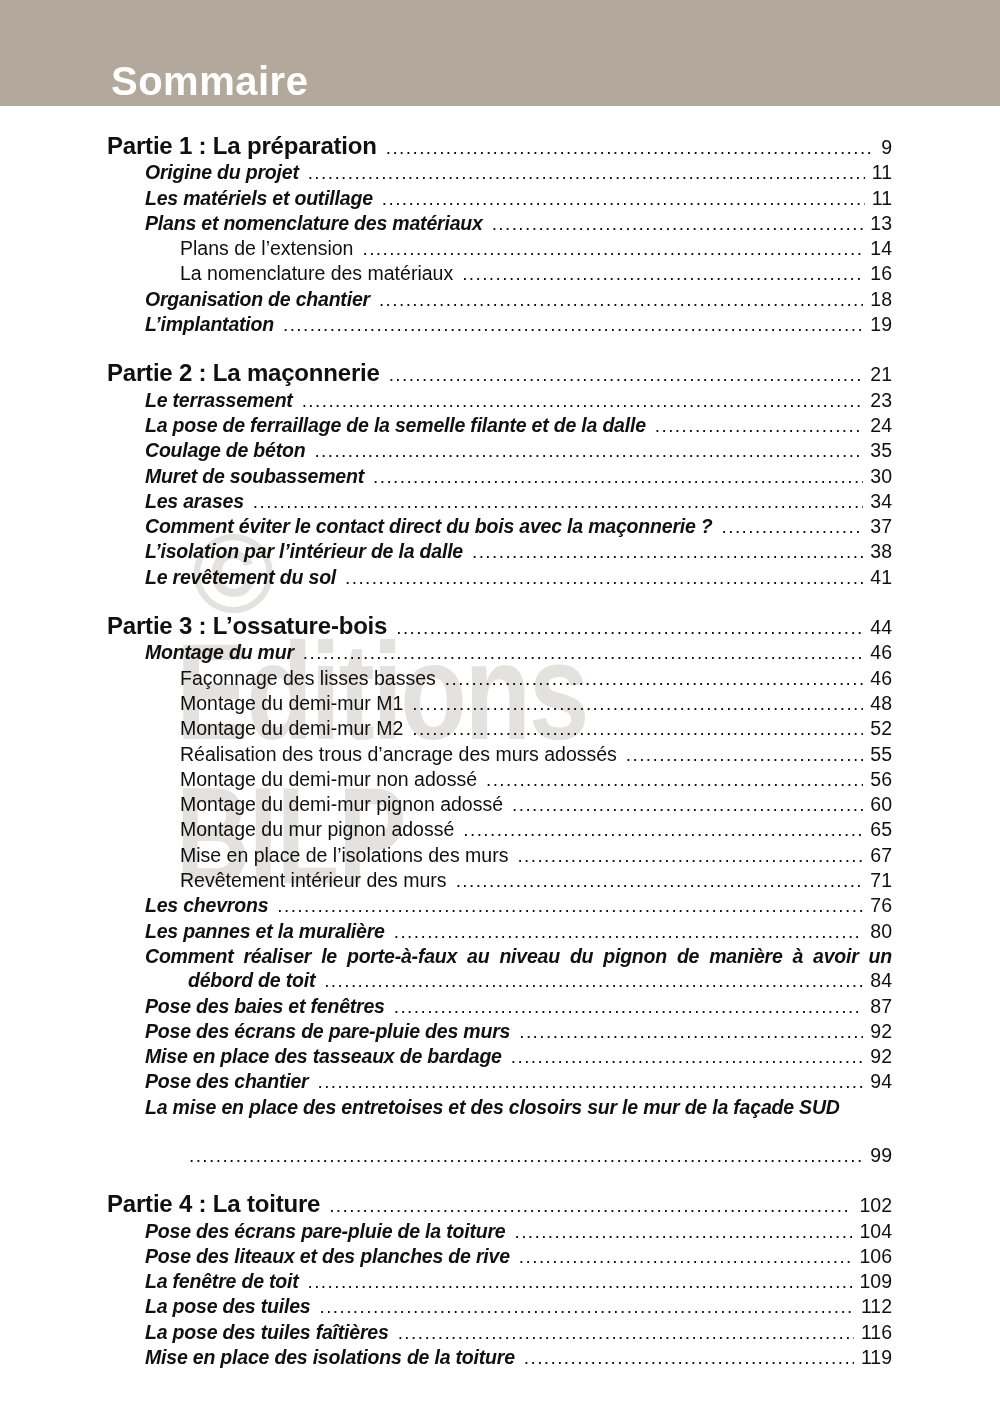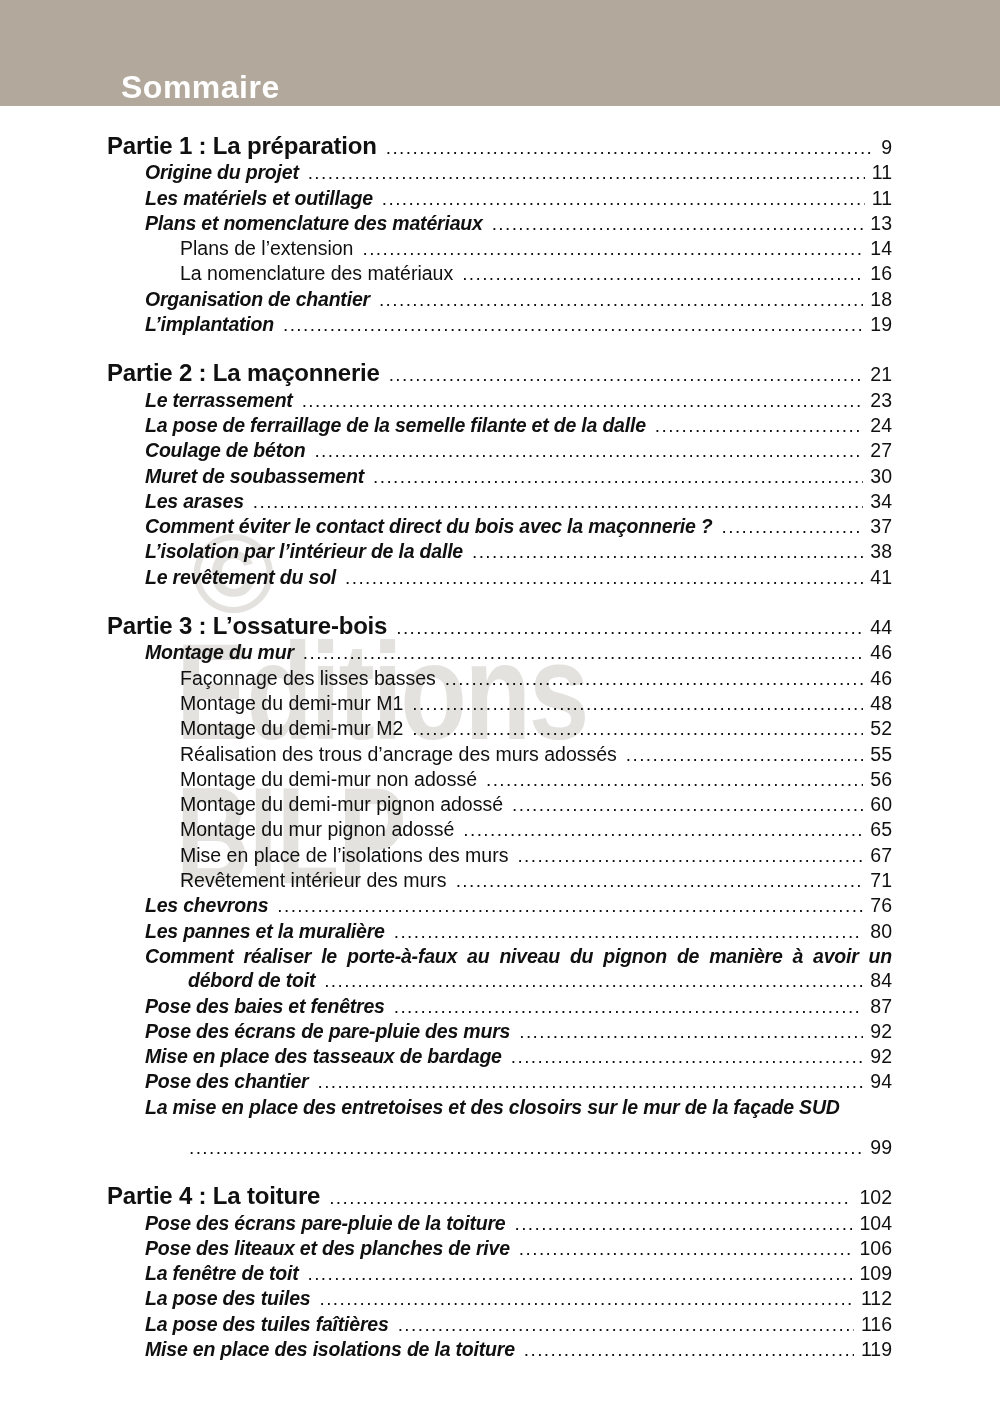--- a/index.html
+++ b/index.html
@@ -12,22 +12,22 @@
     font-family:"Liberation Sans", sans-serif;
     color:#101010;
   }
   
   .header-band {
     position:absolute; top:0; left:0; width:100%; height:106px;
     background:#b2a99c;
   }
   .header-band .title {
     position:absolute; left:107px; top:57px;
-    font-size:32px; font-weight:700; color:#ffffff;
-    letter-spacing:0.5px; margin:14px; line-height:1;
+    font-size:40px; font-weight:700; color:#ffffff;
+    letter-spacing:0.5px; margin:4px; line-height:1;
   }
   
   .watermark span {
     position:absolute; z-index:0;
     font-weight:700; color:#e4e2df;
     white-space:nowrap; line-height:1;
     transform-origin:left top;
     user-select:none;
   }
   .wm-symbol { left:192px; top:518px; font-size:112px; }
@@ -43,21 +43,21 @@
     line-height:24.3px; font-size:19.5px;
   }
   .row .label { white-space:nowrap; }
   .row.part .label { font-weight:700; font-style:normal; font-size:24px; letter-spacing:-0.2px; }
   .row.lvl1 { padding-left:38px; }
   .row.lvl1 .label { font-weight:700; font-style:italic; letter-spacing:-0.2px; }
   .row.lvl2 { padding-left:73px; }
   .row.lvl2 .label { font-weight:400; font-style:normal; }
   .row.second-line { padding-left:73px; }
   .row.second-line .label { font-weight:700; font-style:italic; letter-spacing:-0.2px;margin-left:8px; }
-  .row.dots-only { padding-left:73px; margin-top:16px; }
+  .row.dots-only { padding-left:73px; margin-top:24px; }
   .row.first-line .label {
     display:block; flex:1 1 auto; white-space:normal;
   }
   .row.justify .label { text-align:justify; text-align-last:justify; }
   .leader {
     flex:1 1 auto; min-width:14px;
     overflow:hidden; white-space:nowrap;
     margin-left:9px; margin-right:7px;
     font-weight:400; font-style:normal;
   }
@@ -137,21 +137,21 @@
           <span class="page-num">23</span>
         </div>
         <div class="row lvl1">
           <span class="label">La pose de ferraillage de la semelle filante et de la dalle</span>
           <span class="leader"></span>
           <span class="page-num">24</span>
         </div>
         <div class="row lvl1">
           <span class="label">Coulage de béton</span>
           <span class="leader"></span>
-          <span class="page-num">27</span>
+          <span class="page-num">35</span>
         </div>
         <div class="row lvl1">
           <span class="label">Muret de soubassement</span>
           <span class="leader"></span>
           <span class="page-num">30</span>
         </div>
         <div class="row lvl1">
           <span class="label">Les arases</span>
           <span class="leader"></span>
           <span class="page-num">34</span>

